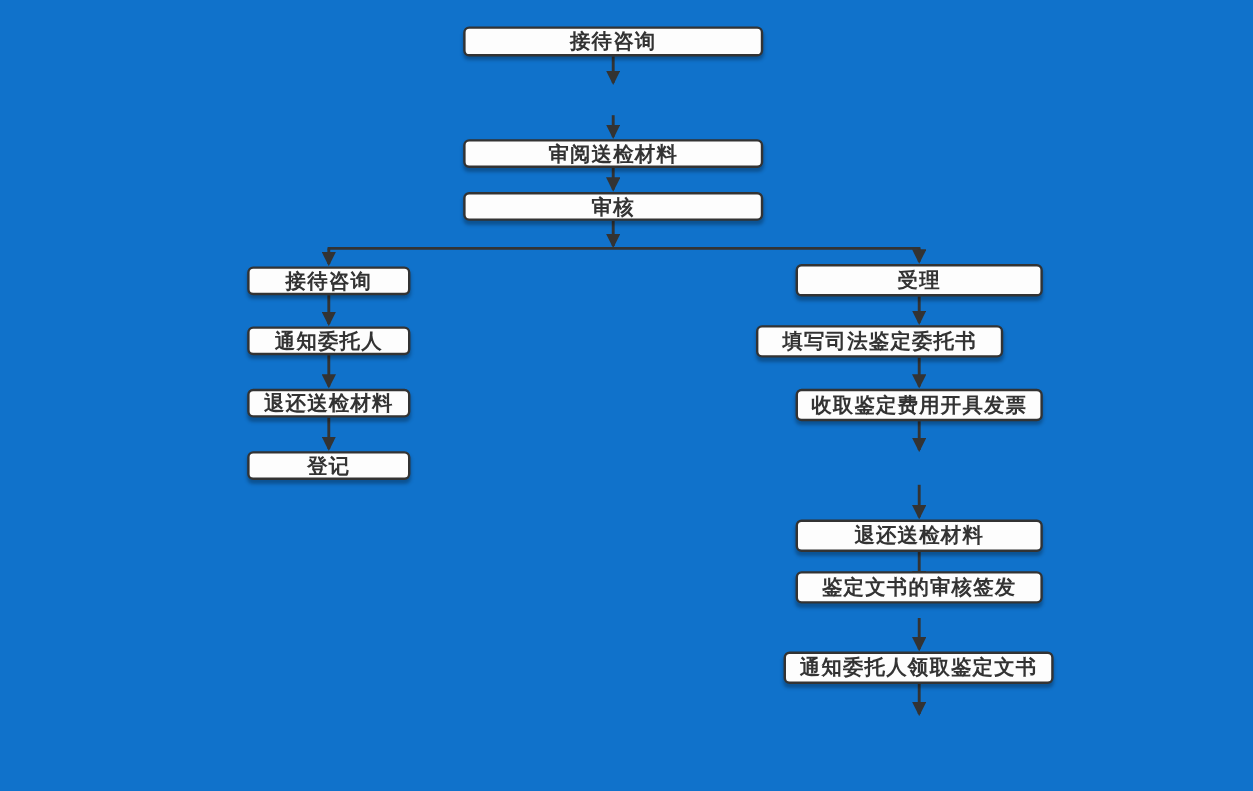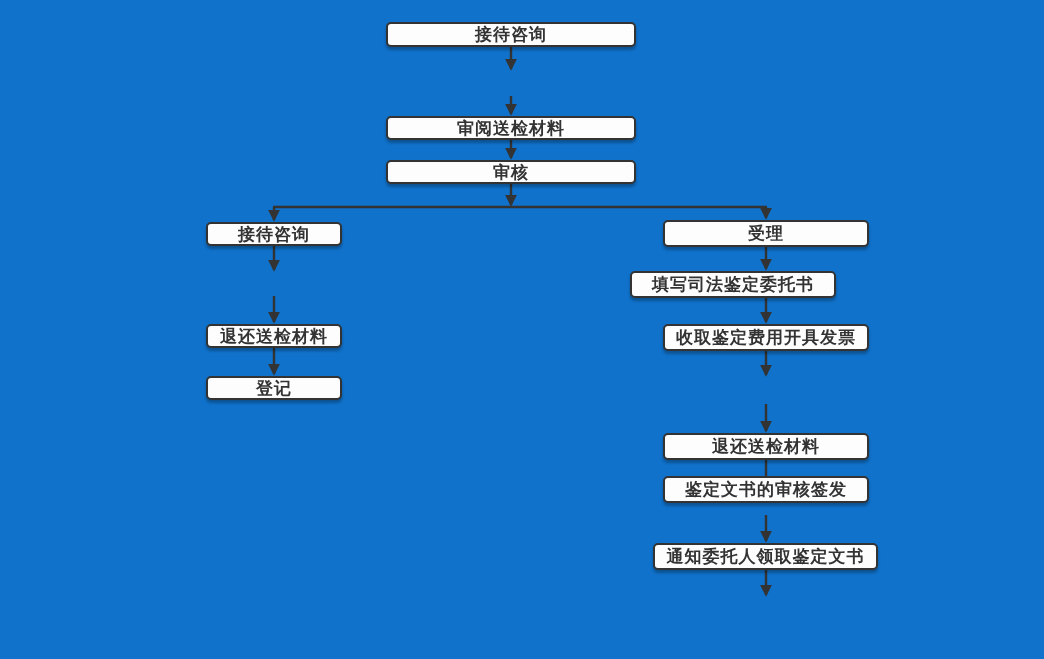--- a/index.html
+++ b/index.html
@@ -80,20 +80,21 @@
     <line x1="766" y1="460" x2="766" y2="486" marker-end="url(#ah)"></line>
     <line x1="766" y1="515" x2="766" y2="541" marker-end="url(#ah)"></line>
     <line x1="766" y1="570" x2="766" y2="595" marker-end="url(#ah)"></line>
   </svg>
 
   <div class="node" style="left:386px;top:22px;width:250px;height:25px">接待咨询</div>
   <div class="node" style="left:386px;top:116px;width:250px;height:24px">审阅送检材料</div>
   <div class="node" style="left:386px;top:160px;width:250px;height:24px">审核</div>
 
   <div class="node" style="left:206px;top:222px;width:136px;height:24px">接待咨询</div>
+  <div class="node" style="left:206px;top:272px;width:136px;height:24px">通知委托人</div>
   <div class="node" style="left:206px;top:324px;width:136px;height:24px">退还送检材料</div>
   <div class="node" style="left:206px;top:376px;width:136px;height:24px">登记</div>
 
   <div class="node" style="left:663px;top:220px;width:206px;height:27px">受理</div>
   <div class="node" style="left:630px;top:271px;width:206px;height:27px">填写司法鉴定委托书</div>
   <div class="node" style="left:663px;top:324px;width:206px;height:27px">收取鉴定费用开具发票</div>
   <div class="node" style="left:663px;top:433px;width:206px;height:27px">退还送检材料</div>
   <div class="node" style="left:663px;top:476px;width:206px;height:27px">鉴定文书的审核签发</div>
   <div class="node" style="left:653px;top:543px;width:225px;height:27px">通知委托人领取鉴定文书</div>
 

